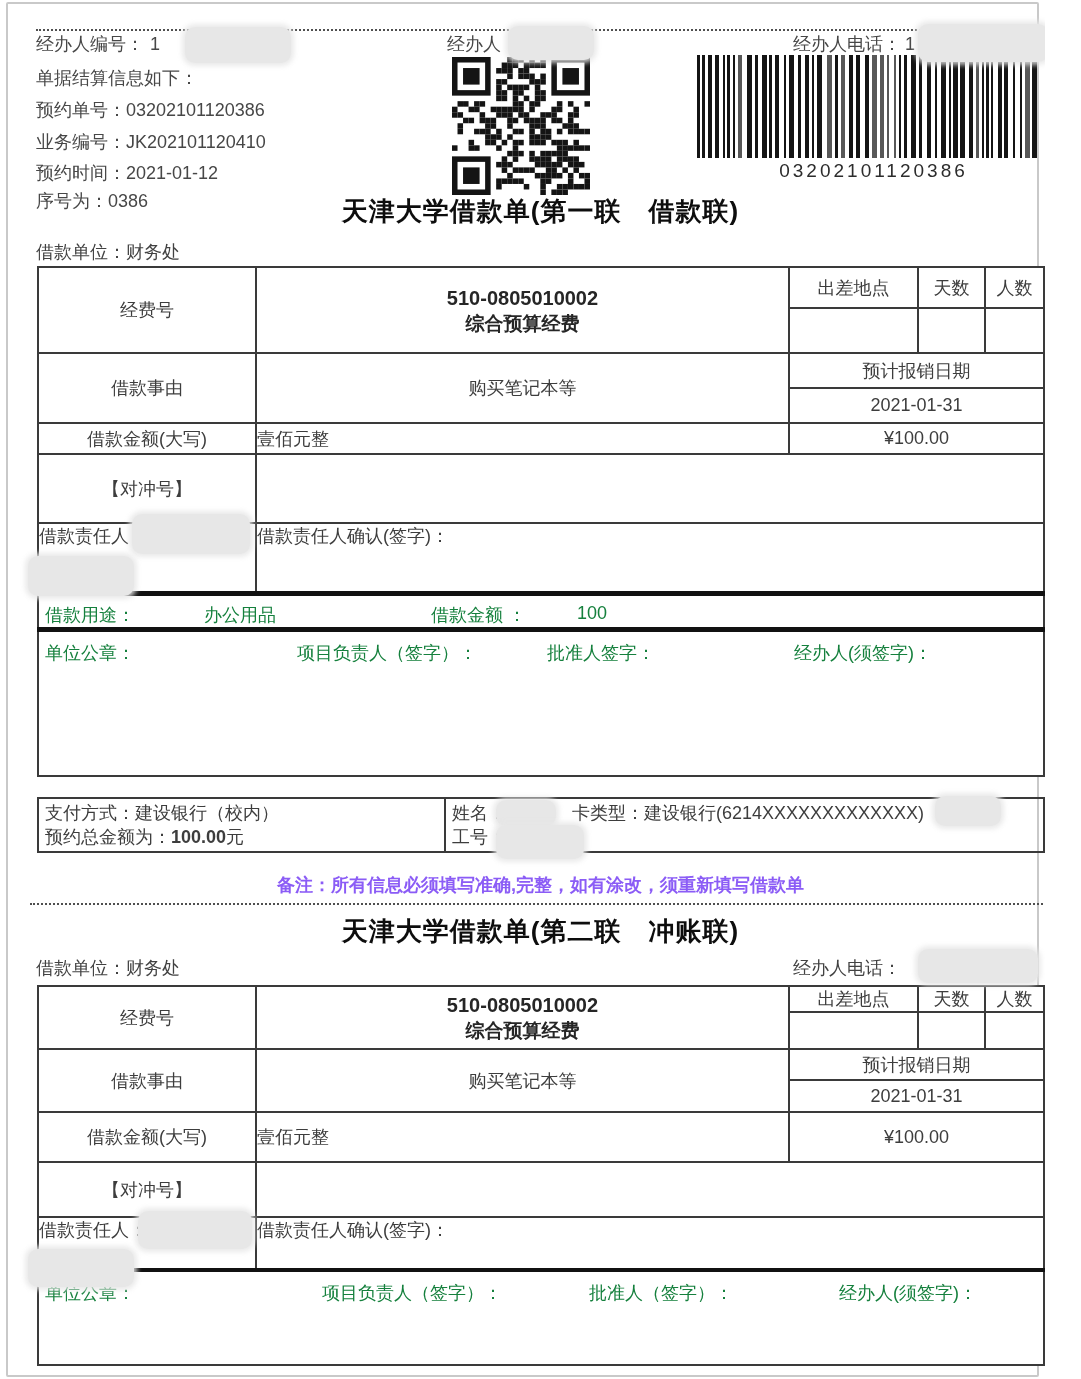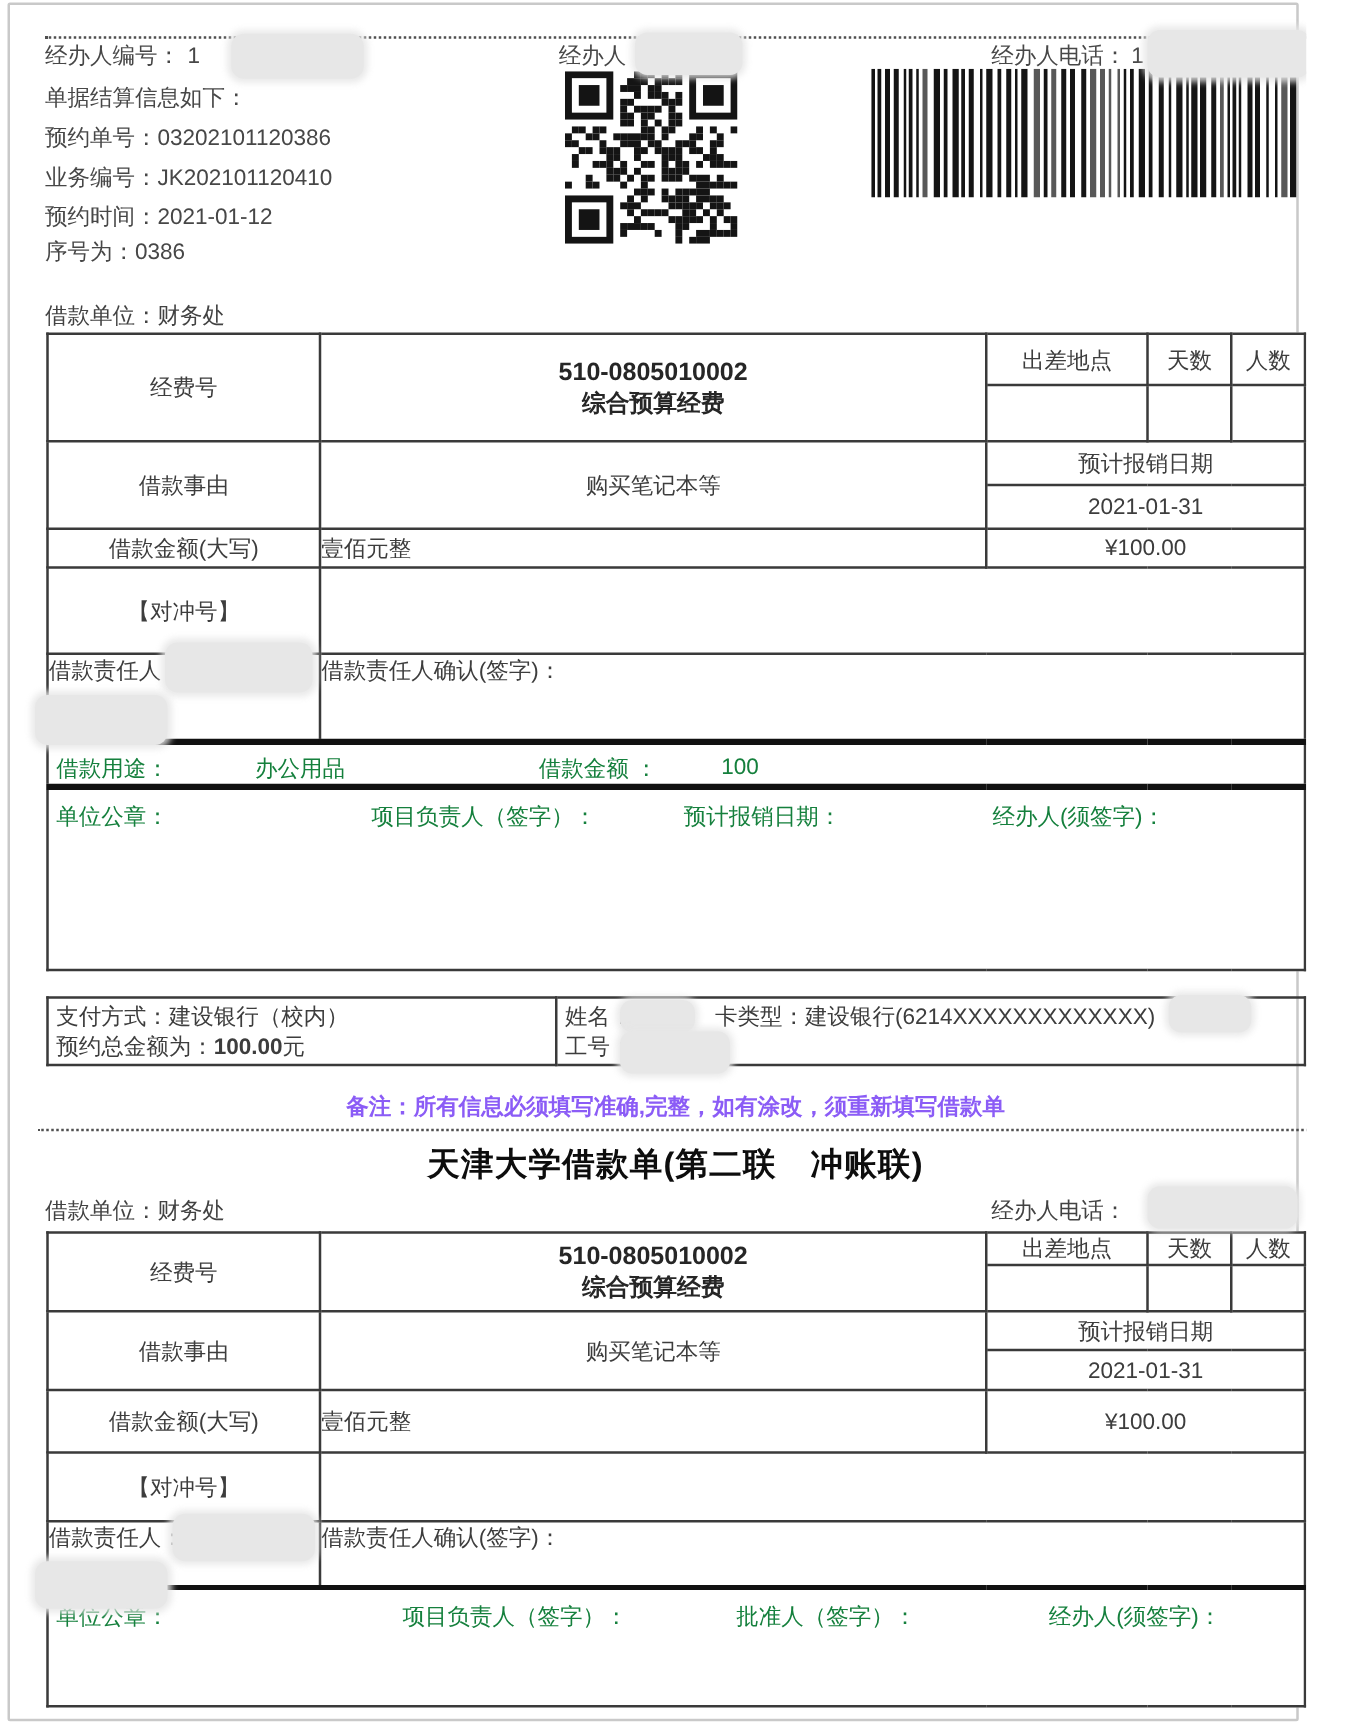--- a/index.html
+++ b/index.html
@@ -331,21 +331,23 @@
         <rect x="289" y="0" width="3" height="103" fill="#141414"></rect>
         <rect x="294" y="0" width="2" height="103" fill="#141414"></rect>
         <rect x="301" y="0" width="4" height="103" fill="#141414"></rect>
         <rect x="307" y="0" width="4" height="103" fill="#141414"></rect>
         <rect x="316" y="0" width="2" height="103" fill="#141414"></rect>
         <rect x="323" y="0" width="2" height="103" fill="#141414"></rect>
         <rect x="328" y="0" width="5" height="103" fill="#585858"></rect>
         <rect x="335" y="0" width="5" height="103" fill="#141414"></rect>
         <rect x="349" y="0" width="4" height="103" fill="#141414"></rect>
       </svg></div>
-
+  <div class="bclabel" style="left:697px;top:160px;width:353px;">03202101120386</div>
+
+  <div class="form-title" style="top:194px;">天津大学借款单(第一联　借款联)</div>
   <div class="abs unit-line" style="left:36px;top:240px;">借款单位：财务处</div>
 
   <table class="bill abs" style="left:37px;top:266px;">
     <colgroup>
         <col style="width:218px">
         <col style="width:533px">
         <col style="width:129px">
         <col style="width:67px">
         <col style="width:59px">
       </colgroup>
@@ -391,21 +393,21 @@
         <span class="sigspan" style="left:6px;top:7px;">借款用途：</span>
         <span class="sigspan" style="left:165px;top:7px;">办公用品</span>
         <span class="sigspan" style="left:392px;top:7px;">借款金额 ：</span>
         <span class="sigspan" style="left:538px;top:7px;">100</span>
       </td>
     </tr>
     <tr style="height:147px;">
       <td class="rel" colspan="5">
         <span class="sigspan" style="left:6px;">单位公章：</span>
         <span class="sigspan" style="left:258px;">项目负责人（签字）：</span>
-        <span class="sigspan" style="left:508px;">预计报销日期：</span>
+        <span class="sigspan" style="left:508px;">批准人签字：</span>
         <span class="sigspan" style="left:755px;">经办人(须签字)：</span>
       </td>
     </tr>
   </tbody>
     </table>
 
   <table class="pay abs" style="left:37px;top:797px;">
     <colgroup>
         <col style="width:407px">
         <col style="width:599px">

